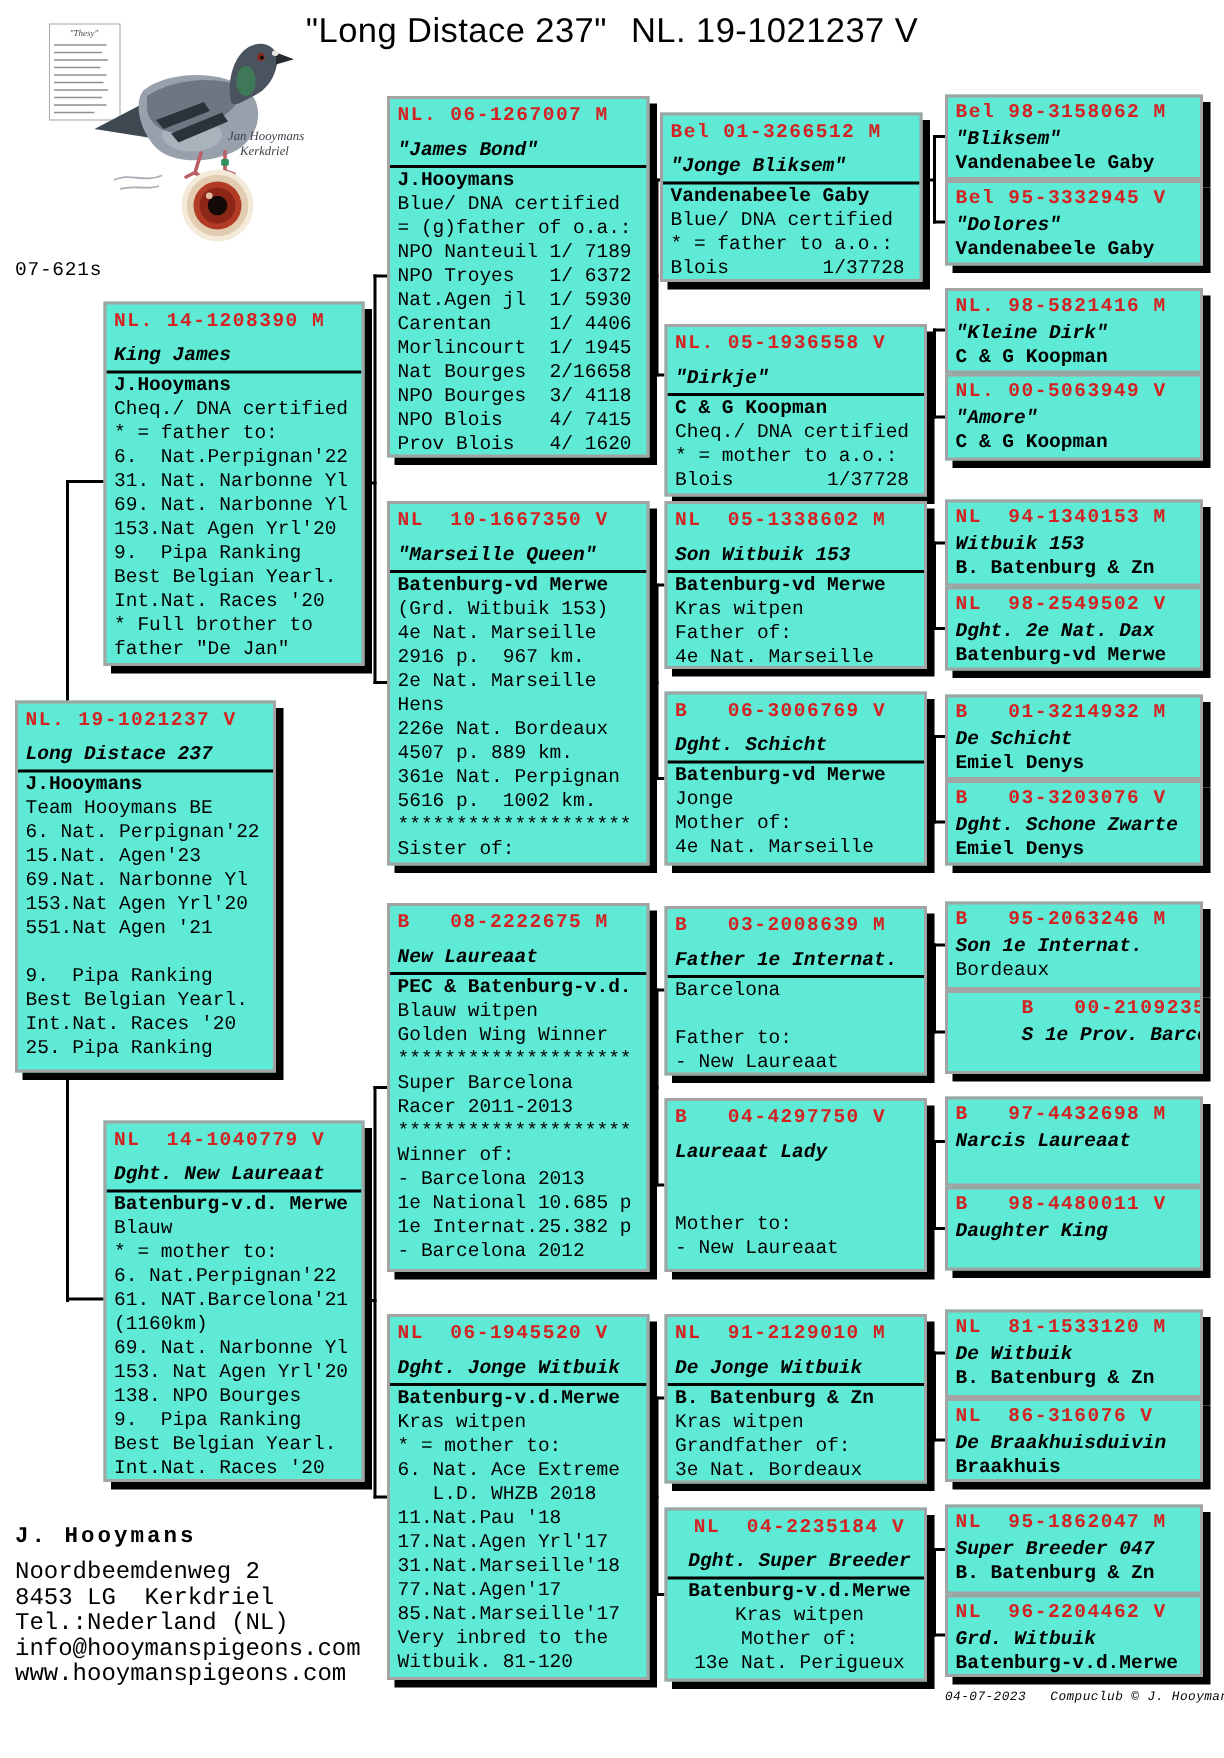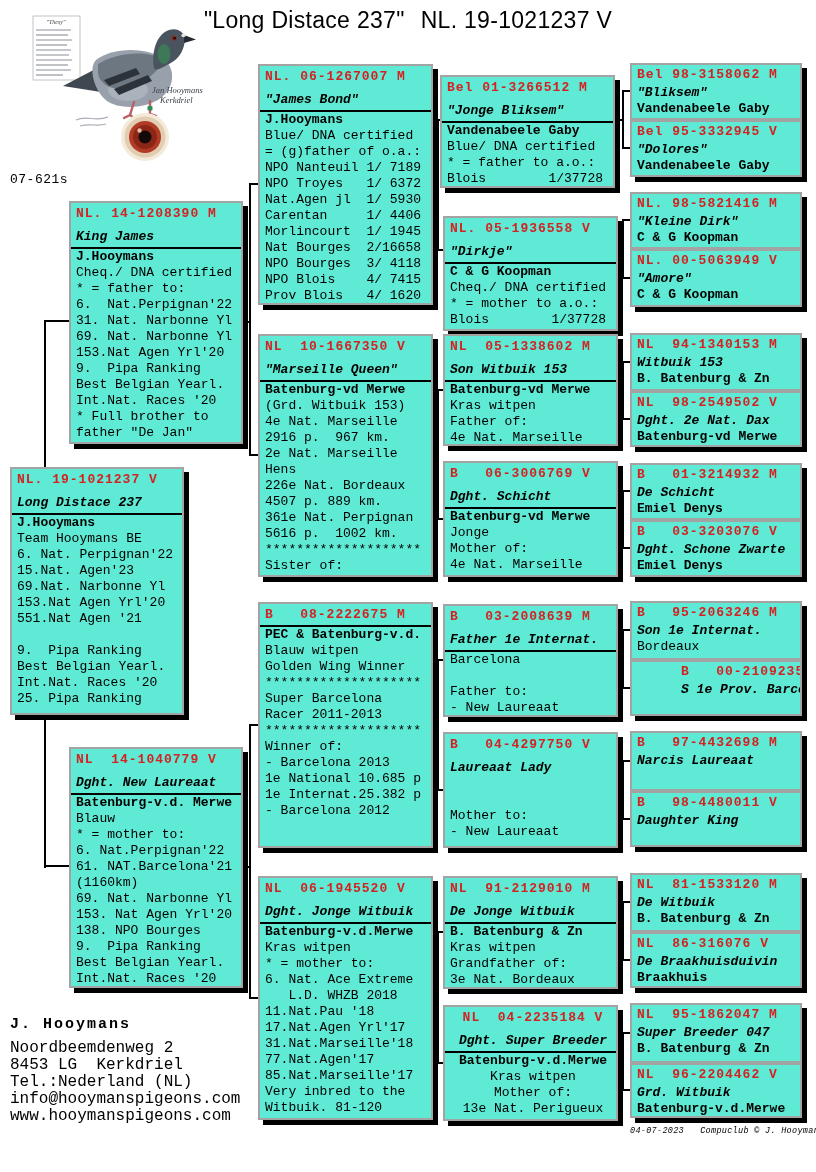--- a/index.html
+++ b/index.html
@@ -227,20 +227,21 @@
         <div class="bl">Hens</div>
         <div class="bl">226e Nat. Bordeaux</div>
         <div class="bl">4507 p. 889 km.</div>
         <div class="bl">361e Nat. Perpignan</div>
         <div class="bl">5616 p.  1002 km.</div>
         <div class="bl">********************</div>
         <div class="bl">Sister of:</div>
       </div>
       <div class="box" style="left: 258px; top: 602px; width: 175px; height: 246px;">
         <div class="ring">B   08-2222675 M</div>
+        <div class="name">New Laureaat</div>
         <div class="rule"></div>
         <div class="bl owner">PEC &amp; Batenburg-v.d.</div>
         <div class="bl">Blauw witpen</div>
         <div class="bl">Golden Wing Winner</div>
         <div class="bl">********************</div>
         <div class="bl">Super Barcelona</div>
         <div class="bl">Racer 2011-2013</div>
         <div class="bl">********************</div>
         <div class="bl">Winner of:</div>
         <div class="bl">- Barcelona 2013</div>

